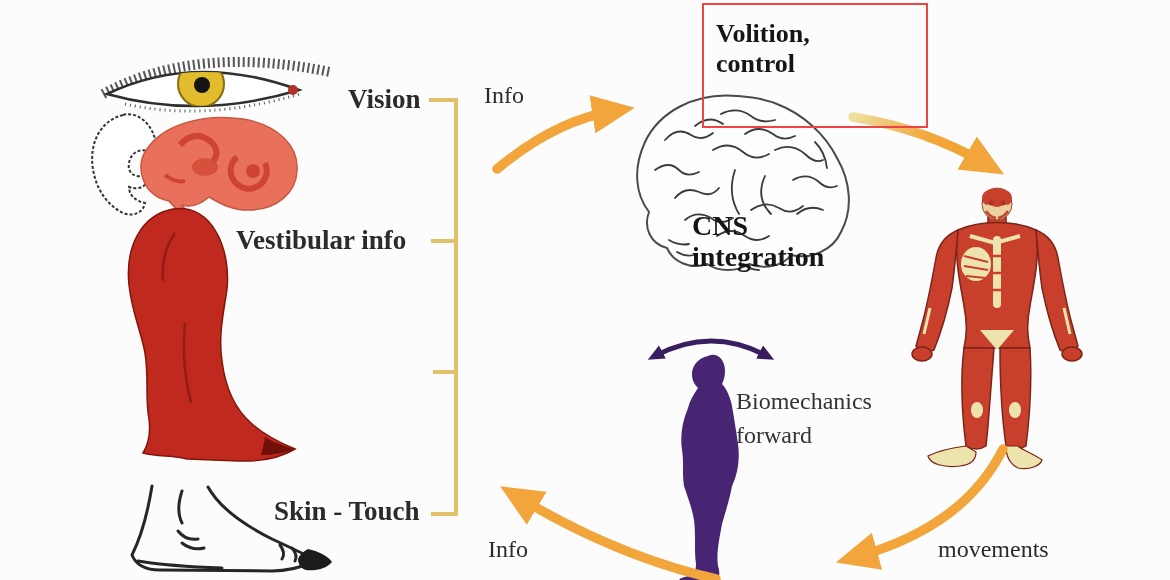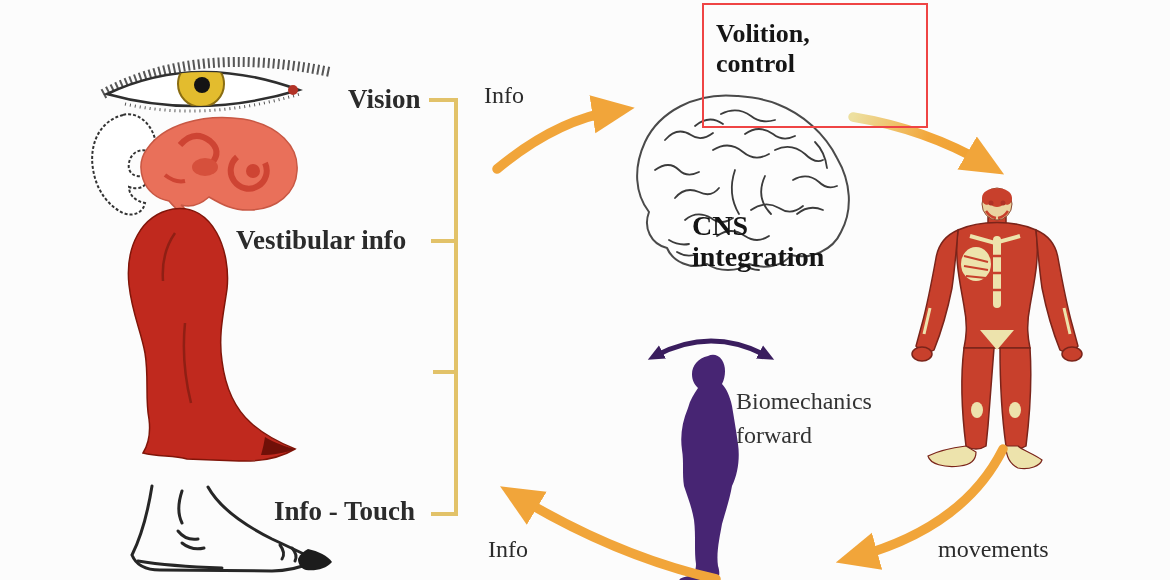--- a/index.html
+++ b/index.html
@@ -156,21 +156,21 @@
     <path d="M655,356 Q711,326 767,356" stroke="#3A1D5E" stroke-width="5" fill="none" marker-start="url(#ahPurple)" marker-end="url(#ahPurple)"></path>
   </svg>
 
   <div id="volition-box">
     <div>Volition,</div>
     <div>control</div>
   </div>
 
   <div class="txt serif27" style="left:348px;top:84px">Vision</div>
   <div class="txt serif27" style="left:236px;top:225px">Vestibular info</div>
-  <div class="txt serif27" style="left:274px;top:496px">Info - Touch</div>
+  <div class="txt serif27" style="left:274px;top:496px">Skin - Touch</div>
 
   <div class="txt serif30" style="left:484px;top:82px">Info</div>
   <div class="txt serif30" style="left:488px;top:536px">Info</div>
 
 
   <div class="txt serif30" style="left:938px;top:536px">movements</div>
 
   <div class="txt bold" id="cns-label">
     <div>CNS</div>
     <div>integration</div>

